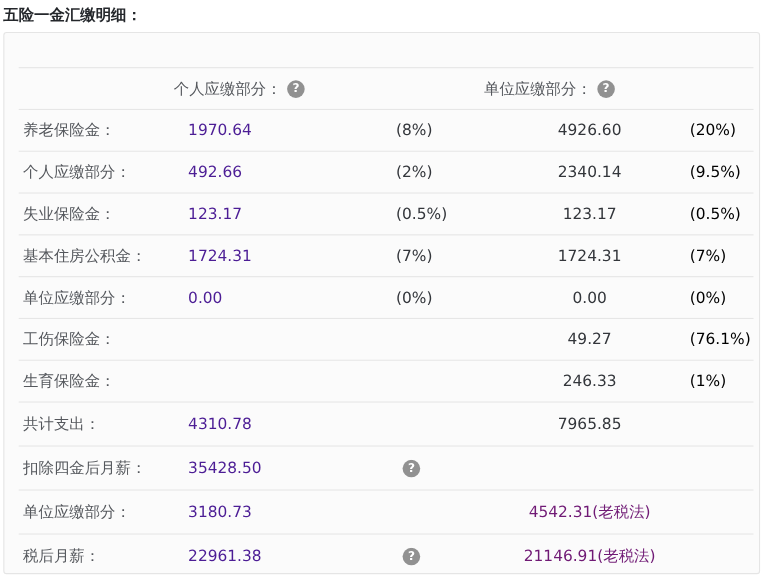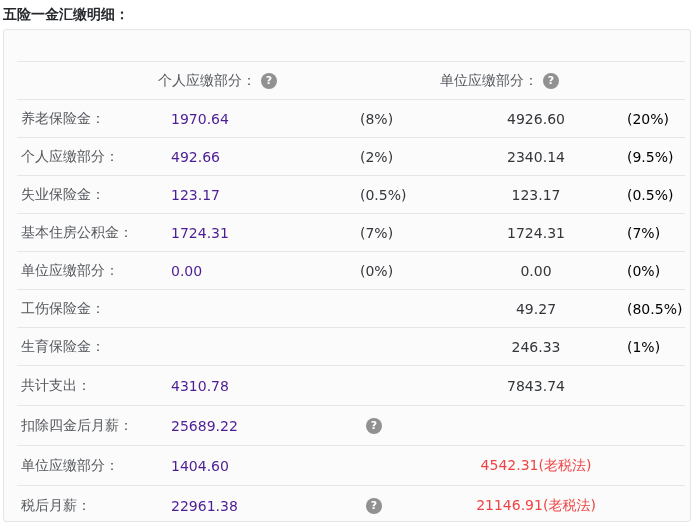--- a/index.html
+++ b/index.html
@@ -47,21 +47,21 @@
     font-size:14px;
   }
   .row.tall{height:39px;}
   .cell{white-space:nowrap;overflow:hidden;}
   .c-label{color:#54575c;padding-left:4px;}
   .c-pval{color:#4c1d95;}
   .c-ppct{color:#33363b;padding-left:12px;display:flex;align-items:center;}
   .c-ppct .pct-text{display:inline-block;}
   .c-ppct .help{margin-left:6px;}
   .c-eval{color:#33363b;text-align:center;}
-  .c-eval.gray{color:#ef4444;}
+  .c-eval.gray{color:#701a75;}
   .c-epct{color:#000000;padding-left:16px;}
 </style>
 </head>
 <body>
 
 <div class="page">
   <h2 class="page-title">五险一金汇缴明细：</h2>
 
   <div class="card">
     <div class="thead">
@@ -126,55 +126,55 @@
     <div class="cell c-epct">(0%)</div>
   </div>
         <div class="row">
     <div class="cell c-label">工伤保险金：</div>
     <div class="cell c-pval"></div>
     <div class="cell c-ppct">
       <span class="pct-text"></span>
 
     </div>
     <div class="cell c-eval">49.27</div>
-    <div class="cell c-epct">(80.5%)</div>
+    <div class="cell c-epct">(76.1%)</div>
   </div>
         <div class="row">
     <div class="cell c-label">生育保险金：</div>
     <div class="cell c-pval"></div>
     <div class="cell c-ppct">
       <span class="pct-text"></span>
 
     </div>
     <div class="cell c-eval">246.33</div>
     <div class="cell c-epct">(1%)</div>
   </div>
         <div class="row tall">
     <div class="cell c-label">共计支出：</div>
     <div class="cell c-pval">4310.78</div>
     <div class="cell c-ppct">
       <span class="pct-text"></span>
 
     </div>
-    <div class="cell c-eval">7843.74</div>
+    <div class="cell c-eval">7965.85</div>
     <div class="cell c-epct"></div>
   </div>
         <div class="row tall">
     <div class="cell c-label">扣除四金后月薪：</div>
-    <div class="cell c-pval">25689.22</div>
+    <div class="cell c-pval">35428.50</div>
     <div class="cell c-ppct">
       <span class="pct-text"></span>
       <span class="help">?</span>
     </div>
     <div class="cell c-eval"></div>
     <div class="cell c-epct"></div>
   </div>
         <div class="row tall">
     <div class="cell c-label">单位应缴部分：</div>
-    <div class="cell c-pval">1404.60</div>
+    <div class="cell c-pval">3180.73</div>
     <div class="cell c-ppct">
       <span class="pct-text"></span>
 
     </div>
     <div class="cell c-eval gray">4542.31(老税法)</div>
     <div class="cell c-epct"></div>
   </div>
         <div class="row tall">
     <div class="cell c-label">税后月薪：</div>
     <div class="cell c-pval">22961.38</div>

